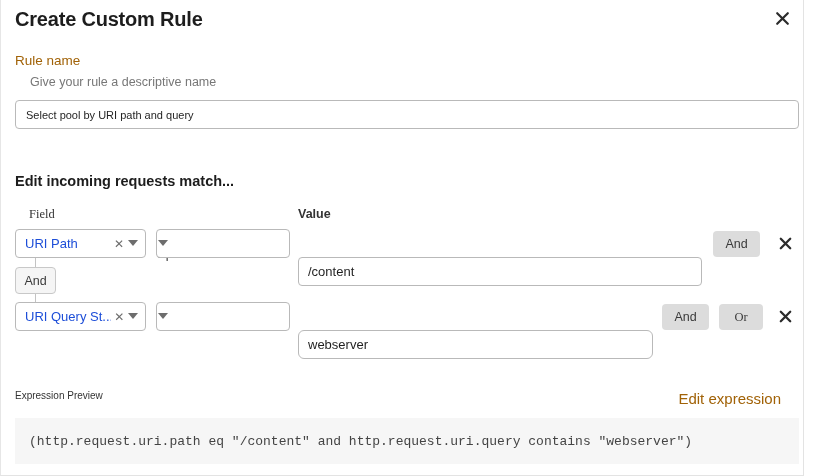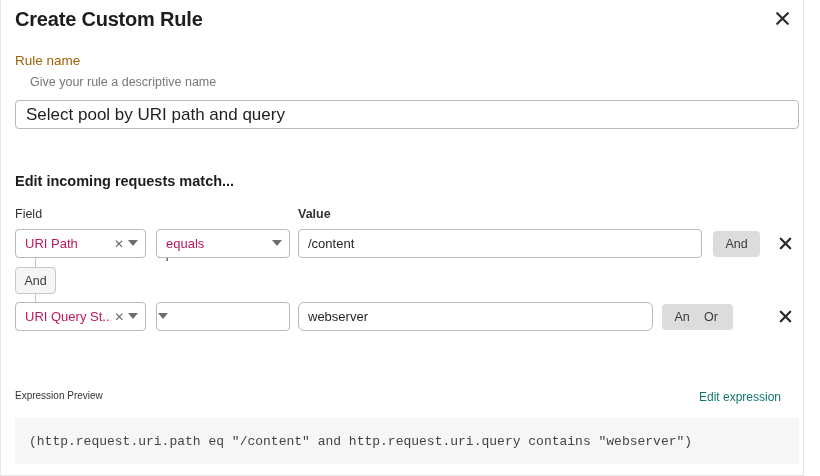--- a/index.html
+++ b/index.html
@@ -57,21 +57,21 @@
     color: #777777;
   }
   .rule-name-input {
     position: absolute;
     left: 14px; top: 100px;
     width: 784px; height: 29px;
     border: 1px solid #b9b9b9;
     border-radius: 4px;
     background: #fff;
     font-family: "Liberation Sans", sans-serif;
-    font-size: 17px;
+    font-size: 11px;
     color: #1f1f1f;
     padding: 0 10px;
     outline: none;
   }
 
   
   .section-heading {
     position: absolute;
     left: 14px; top: 173px;
     font-size: 14.5px;
@@ -79,21 +79,21 @@
     color: #1d1d1d;
   }
 
   
   .col-head {
     position: absolute;
     top: 207px;
     font-size: 12.5px;
     color: #333333;
   }
-  .col-head.field    { left: 14px; }
+  .col-head.field    { left: 28px; font-family: Liberation Serif, serif; }
   .col-head.operator { left: 155px; margin-top: 40px; }
   .col-head.value    { left: 297px; font-weight: bold; }
 
   
   .cond-row { position: absolute; left: 0; width: 820px; height: 30px; }
   .cond-row.r1 { top: 229px; }
   .cond-row.r2 { top: 302px; }
 
   .select-box {
     position: absolute;
@@ -104,21 +104,21 @@
     display: flex;
     align-items: center;
     cursor: pointer;
     user-select: none;
   }
   .select-box.field-sel    { left: 14px;  width: 131px; }
   .select-box.operator-sel { left: 155px; width: 134px; }
 
   .select-text {
     font-size: 13px;
-    color: #be185d;
+    color: #1d4ed8;
     padding-left: 9px;
     flex: 1 1 auto;
     white-space: nowrap;
     overflow: hidden;
   }
   .clear-x {
     font-size: 12px;
     color: #6d6d6d;
     padding: 0 3px;
     line-height: 1;
@@ -139,41 +139,42 @@
     left: 297px;
     height: 29px;
     border: 1px solid #b9b9b9;
     border-radius: 4px;
     background: #fff;
     font-family: "Liberation Sans", sans-serif;
     font-size: 13px;
     color: #1f1f1f;
     padding: 0 9px;
     outline: none;
+    margin-top: 28px;
   }
   .value-input.w1 { width: 404px; }
   .value-input.w2 { width: 355px; border-radius: 6px; }
 
   .logic-btn {
     position: absolute;
     height: 26px;
     top: 2px;
     background: #dcdcdc;
     border: none;
     border-radius: 4px;
     font-family: "Liberation Sans", sans-serif;
     font-size: 12.5px;
     color: #3a3a3a;
     cursor: pointer;
     padding: 0 12px;
     min-width: 44px;
   }
   .logic-btn.and-r1 { left: 712px; width: 47px; }
   .logic-btn.and-r2 { left: 661px; width: 47px; }
-  .logic-btn.or-r2  { left: 688px; width: 42px; }
+  .logic-btn.or-r2  { left: 718px; width: 42px; font-family: Liberation Serif, serif; }
 
   .row-remove {
     position: absolute;
     left: 774px; top: 1px;
     width: 20px; height: 26px;
     display: flex; align-items: center; justify-content: center;
     background: transparent; border: none; padding: 0;
     cursor: pointer;
   }
 
@@ -202,22 +203,22 @@
   
   .expr-label {
     position: absolute;
     left: 14px; top: 390px;
     font-size: 10px;
     color: #333333;
   }
   .expr-edit-link {
     position: absolute;
     right: 22px; top: 390px;
-    font-size: 12px;
-    color: #0f766e;
+    font-size: 15px;
+    color: #a16207;
     text-decoration: none;
     cursor: pointer;
   }
   .expr-box {
     position: absolute;
     left: 14px; top: 418px;
     width: 784px; height: 46px;
     background: #f6f6f6;
     display: flex;
     align-items: center;
@@ -256,21 +257,20 @@
     <div class="select-box field-sel">
       <span class="select-text">URI Path</span>
       <span class="clear-x">✕</span>
       <span class="caret">
         <svg width="10" height="7" viewBox="0 0 10 7" aria-hidden="true">
             <path d="M0 0 H10 L5 6 Z" fill="#6d6d6d"></path>
           </svg>
       </span>
     </div>
     <div class="select-box operator-sel">
-      <span class="select-text">equals</span>
       <span class="caret">
         <svg width="10" height="7" viewBox="0 0 10 7" aria-hidden="true">
             <path d="M0 0 H10 L5 6 Z" fill="#6d6d6d"></path>
           </svg>
       </span>
     </div>
     <input class="value-input w1" type="text" value="/content" style="">
     <button class="logic-btn and-r1">And</button>
     <button class="row-remove">
       <svg width="13" height="13" viewBox="0 0 13 13" aria-hidden="true">

